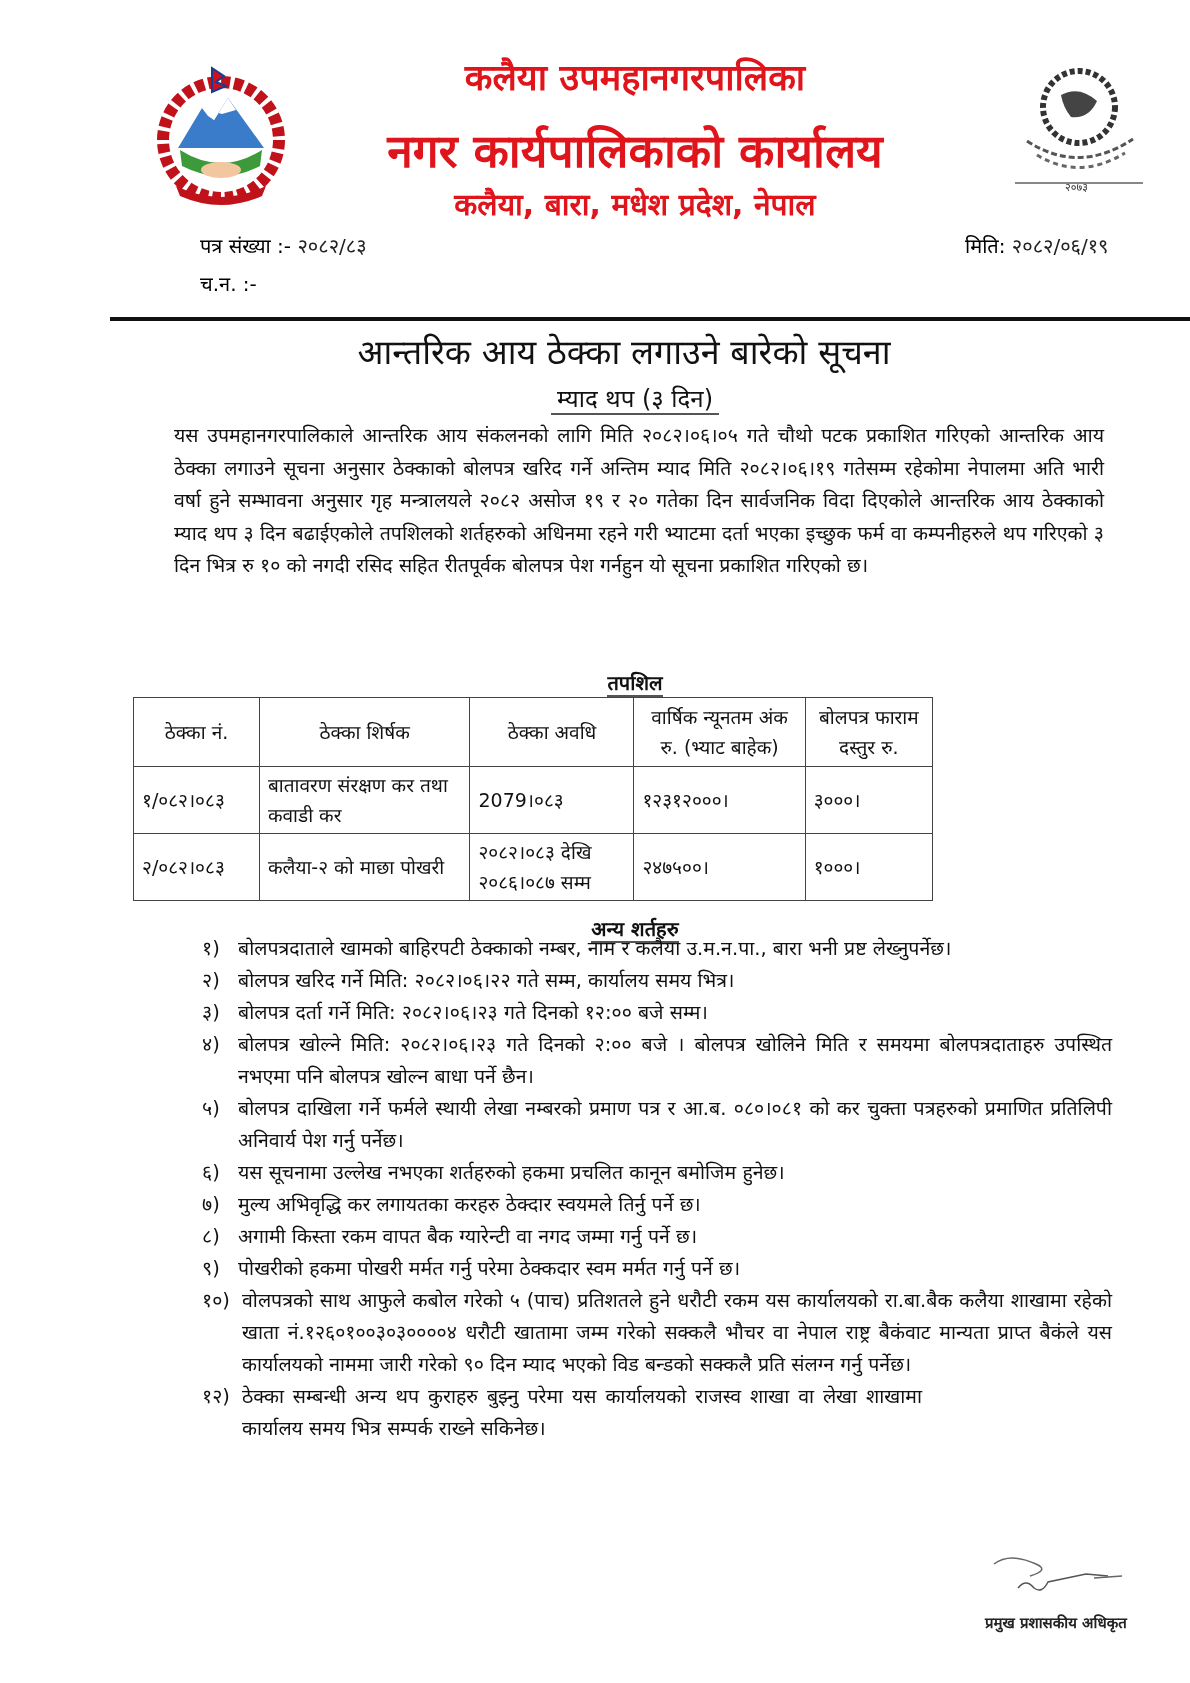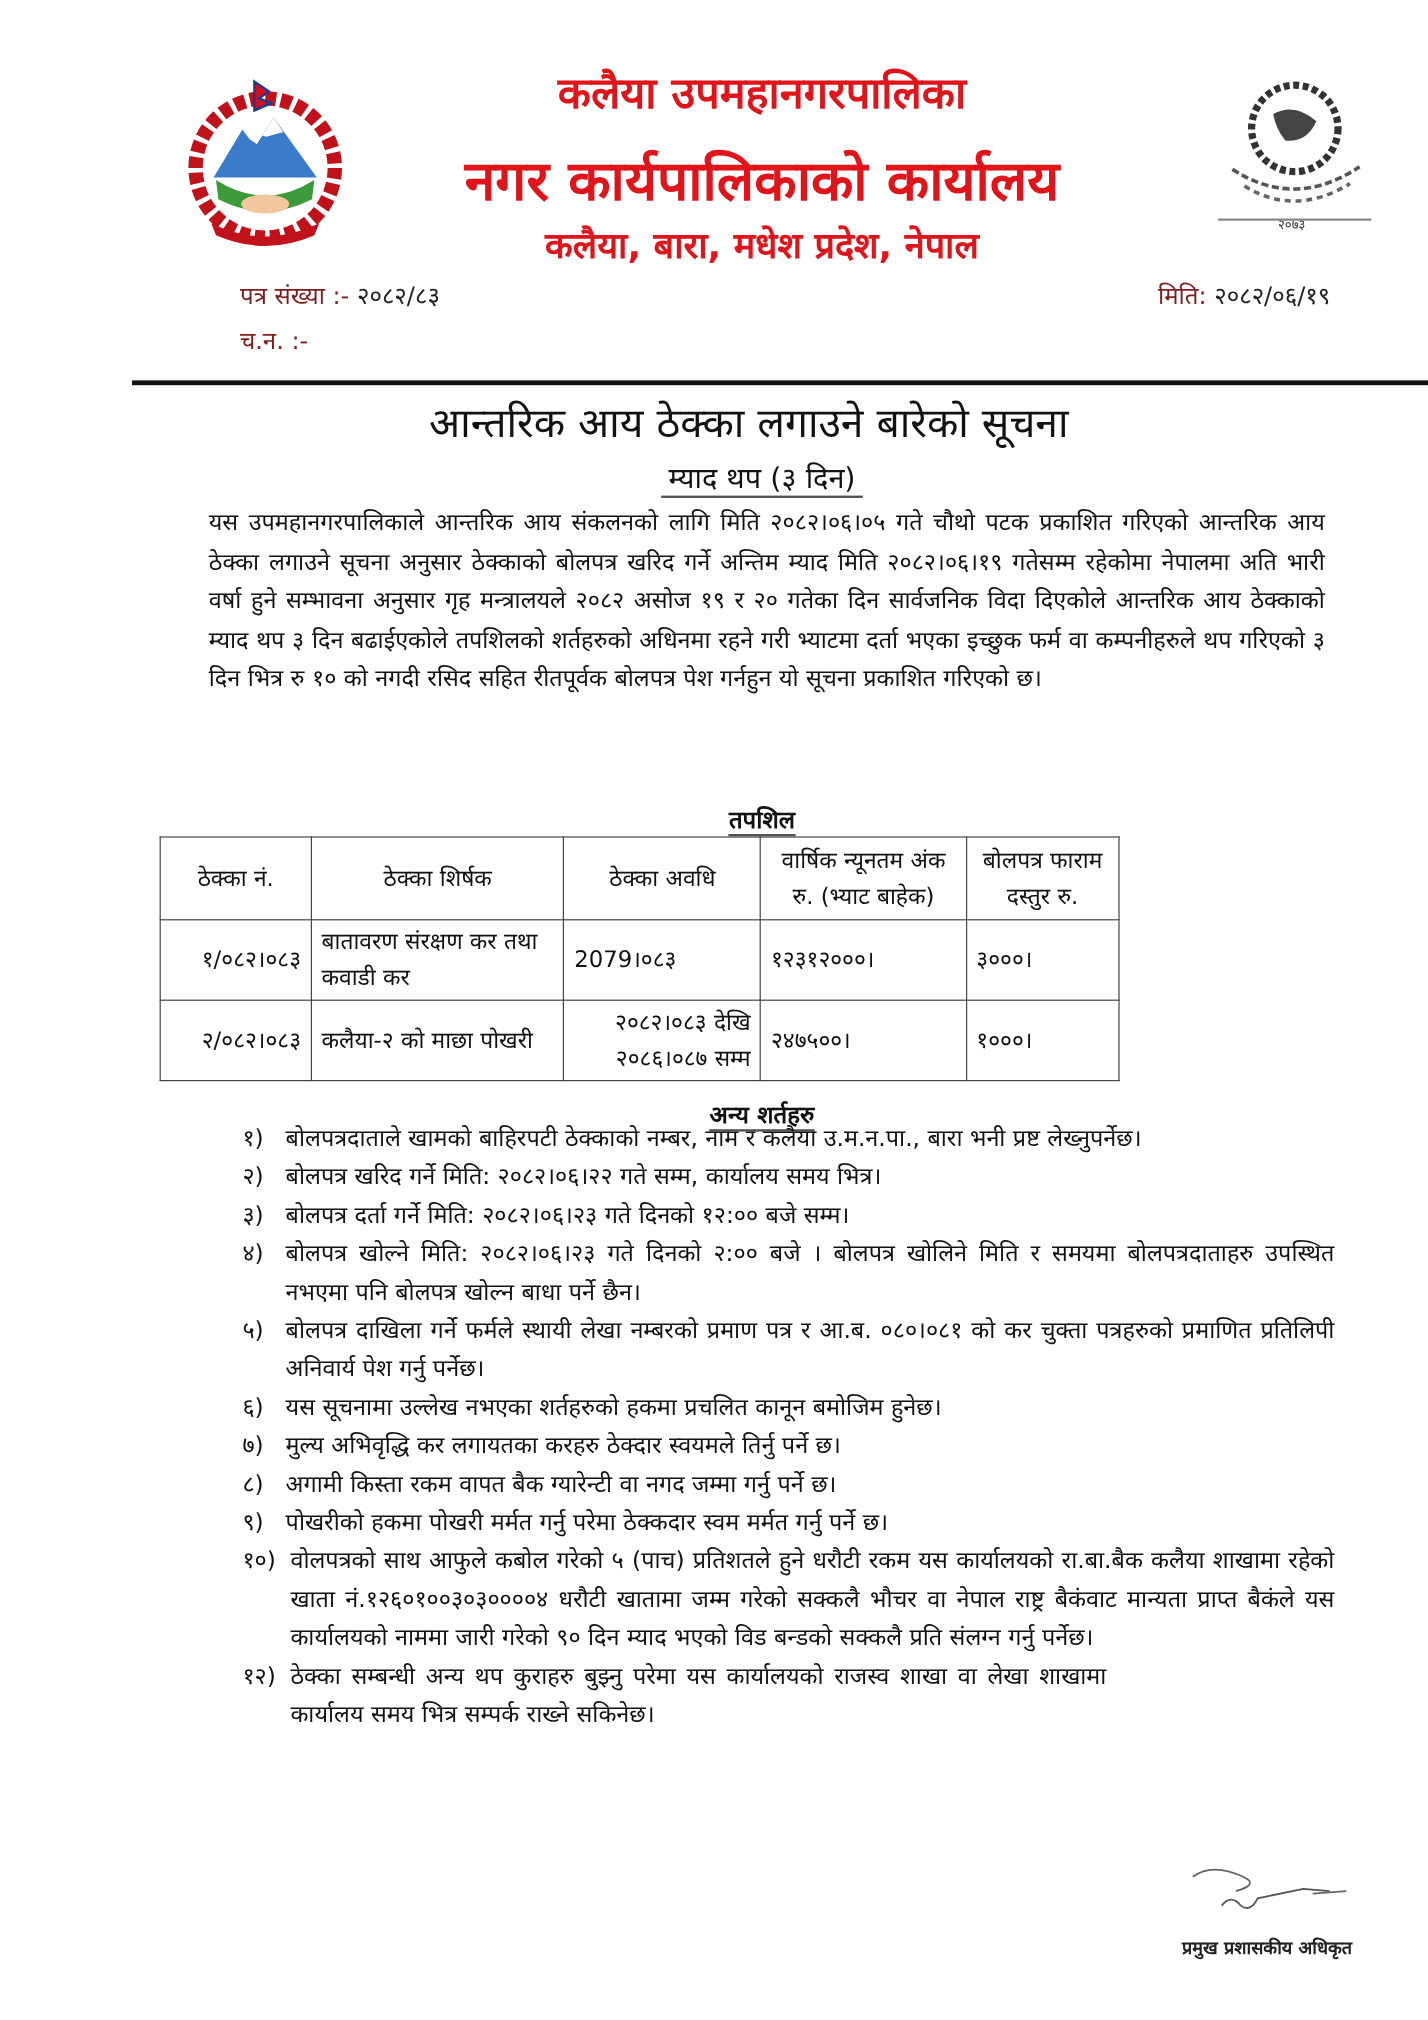--- a/index.html
+++ b/index.html
@@ -7,40 +7,40 @@
          font-family: "DejaVu Sans", "Liberation Sans", sans-serif; color: #111; }
   .abs { position: absolute; padding-left: 40px; }
   
   .emblem { left: 112px; top: 58px; width: 138px; height: 150px; }
   .seal { left: 975px; top: 55px; width: 128px; height: 150px; }
   .hdr-line { left: 0; width: 1190px; text-align: center; color: #e0141b; font-weight: bold; white-space: nowrap; }
   .hdr1 { top: 52px; font-size: 36px; left: 0; }
   .hdr2 { top: 118px; font-size: 46px; }
   .hdr3 { top: 183px; font-size: 30px; }
   .meta { font-size: 20px; color: #222; }
-  .meta .lbl { color: #7f1d1d; }
+  .meta .lbl { color: #000000; }
   .ref { left: 160px; top: 232px; }
   .date { left: 925px; top: 232px; }
   .cn { left: 160px; top: 270px; }
   .rule { left: 110px; top: 317px; width: 1060px; height: 4px; background: #111; }
   
   .title { top: 328px; left: 0; width: 1168px; text-align: center; font-size: 34px; white-space: nowrap; }
   .subtitle { top: 381px; left: 0; width: 1190px; text-align: center; font-size: 24px; }
   .subtitle span { border-bottom: 2px solid #555; padding: 0 6px; }
   
   .para { left: 134px; top: 420px; width: 930px; font-size: 19.5px; line-height: 32.5px; text-align: justify; }
   .section-h { left: 0; width: 1190px; text-align: center; font-size: 20px; font-weight: bold; margin-top: 17px; }
   .section-h span { border-bottom: 2px solid #555; }
   .tapsil { top: 652px; }
   
   table.tbl { position: absolute; left: 133px; top: 697px; width: 800px; border-collapse: collapse; font-size: 19px; }
   table.tbl th, table.tbl td { border: 1.5px solid #444; padding: 2px 8px; vertical-align: middle; }
   table.tbl th { font-weight: normal; text-align: center; height: 64px; line-height: 30px; }
   table.tbl td { height: 62px; line-height: 30px; }
-  table.tbl td.c { text-align: right; }
+  table.tbl td.c { text-align: left; }
   .col1 { width: 140px; } .col2 { width: 266px; } .col3 { width: 198px; } .col4 { width: 192px; } .col5 { width: 144px; }
   .other-h { top: 898px; }
   
   .cond { left: 162px; top: 933px; width: 910px; font-size: 19.5px; line-height: 32px; }
   .cond .item { display: flex; text-align: justify; }
   .cond .num { min-width: 36px; flex: none; }
   .cond .num.w { min-width: 40px; }
   .cond .txt { flex: 1; }
   .cond .item.short .txt { text-align: left; }
   .sign { left: 950px; top: 1548px; width: 150px; height: 60px; }

